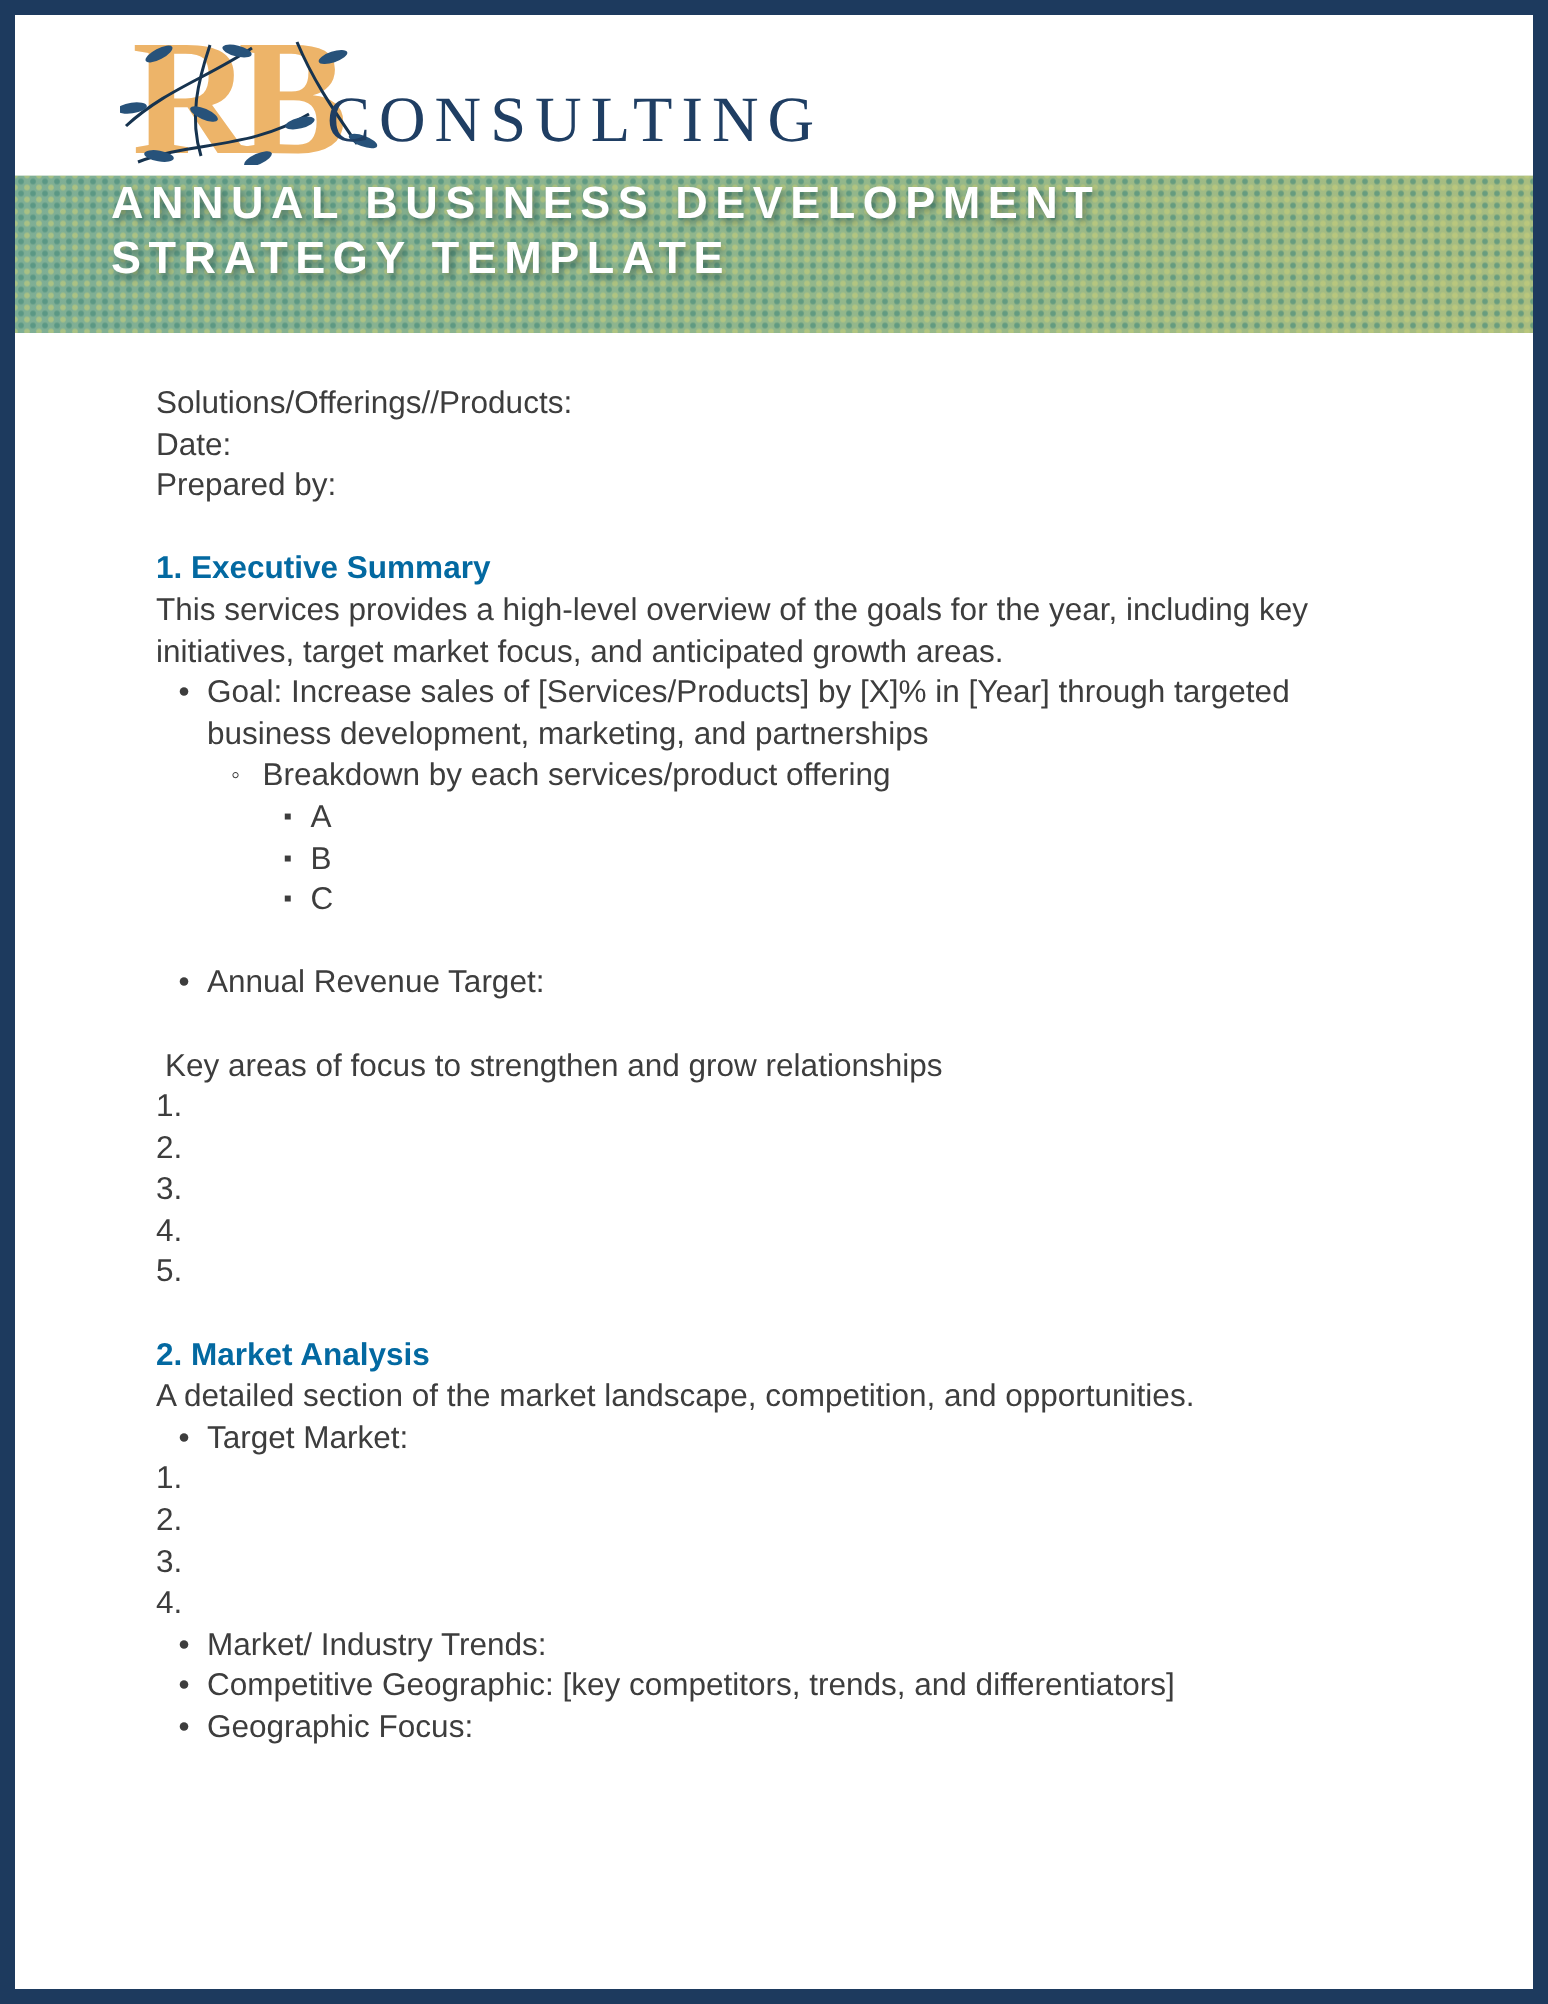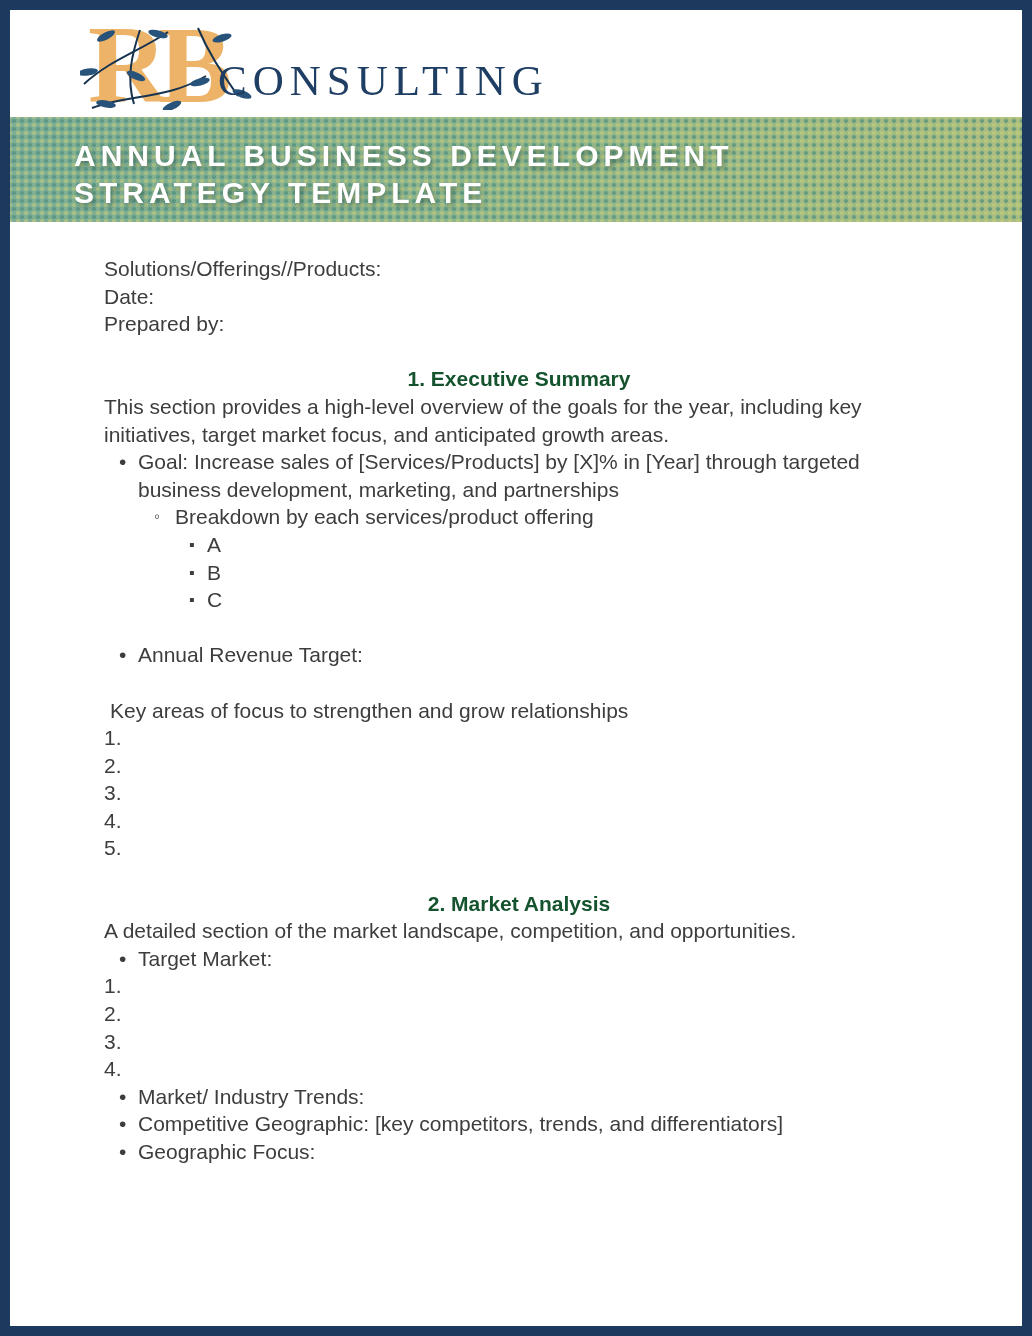--- a/index.html
+++ b/index.html
@@ -47,39 +47,39 @@
   
   .banner {
     height:105px;
     background-color:#8eb28f;
     background-image:
       radial-gradient(circle, rgba(72,140,124,0.65) 1.5px, rgba(72,140,124,0) 2.4px),
       radial-gradient(circle, rgba(198,206,122,0.60) 1.5px, rgba(198,206,122,0) 2.4px),
       linear-gradient(90deg, #7eae95 0%, #93b78b 55%, #a9bd80 100%);
     background-size:8px 8px, 8px 8px, 100% 100%;
     background-position:0 0, 4px 4px, 0 0;
-    padding:20px 0 0 64px;
+    padding:0 0 0 64px;
   }
   .banner-title {
     font-size:30px; line-height:37px;
     font-weight:bold;
     letter-spacing:5px;
     color:#ffffff;
     text-shadow:2px 3px 5px rgba(45,80,65,0.55);
   }
 
   
   .doc {
     padding:33px 88px 0 94px;
     color:#3d3d3d;
     font-size:21px;
   }
   .line { line-height:27.6px; }
   .gap  { height:27.6px; }
-  .heading { font-weight:bold; color:#14532d;text-align:center; }
+  .heading { font-weight:bold; color:#0369a1; }
 
   .b1, .b2, .b3 { position:relative; }
   .b1 { padding-left:34px; }
   .b1 > .marker { position:absolute; left:15px; top:0; }
   .b2 { padding-left:71px; }
   .b2 > .marker { position:absolute; left:50px; top:0; font-size:17px; }
   .b3 { padding-left:103px; }
   .b3 > .marker { position:absolute; left:85px; top:0; font-size:16px; }
   .indent-sp { padding-left:6px; }
 </style>
@@ -122,21 +122,21 @@
 
     <div class="doc">
 
       <p class="line">Solutions/Offerings//Products:</p>
       <p class="line">Date:</p>
       <p class="line">Prepared by:</p>
 
       <div class="gap"></div>
 
       <p class="line heading">1. Executive Summary</p>
-      <p class="line">This section provides a high-level overview of the goals for the year, including key initiatives, target market focus, and anticipated growth areas.</p>
+      <p class="line">This services provides a high-level overview of the goals for the year, including key initiatives, target market focus, and anticipated growth areas.</p>
 
       <div class="line b1">
         <span class="marker">•</span>
         <span>Goal: Increase sales of [Services/Products] by [X]% in [Year] through targeted business development, marketing, and partnerships</span>
       </div>
       <div class="line b2">
         <span class="marker">◦</span>
         <span>Breakdown by each services/product offering</span>
       </div>
       <div class="line b3">

